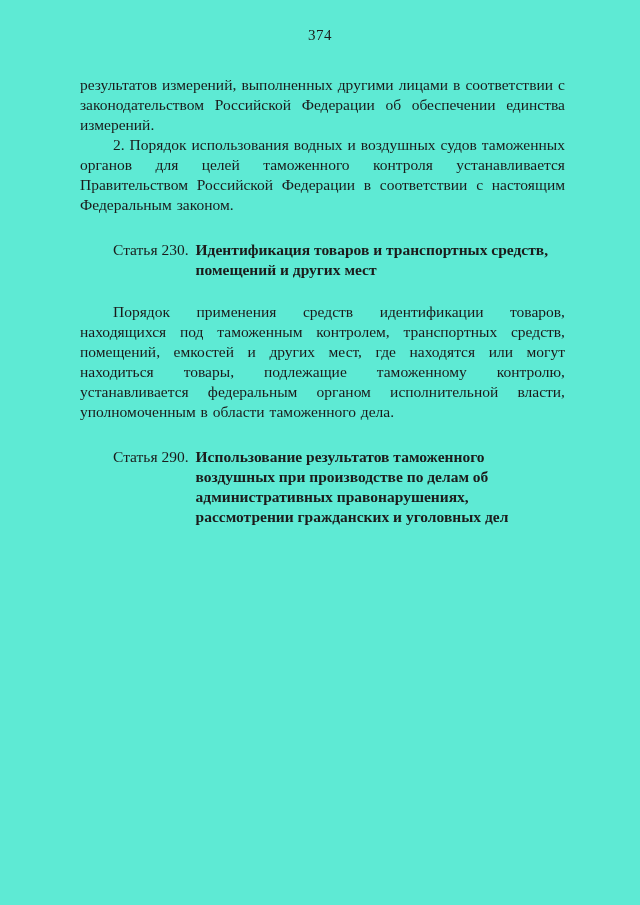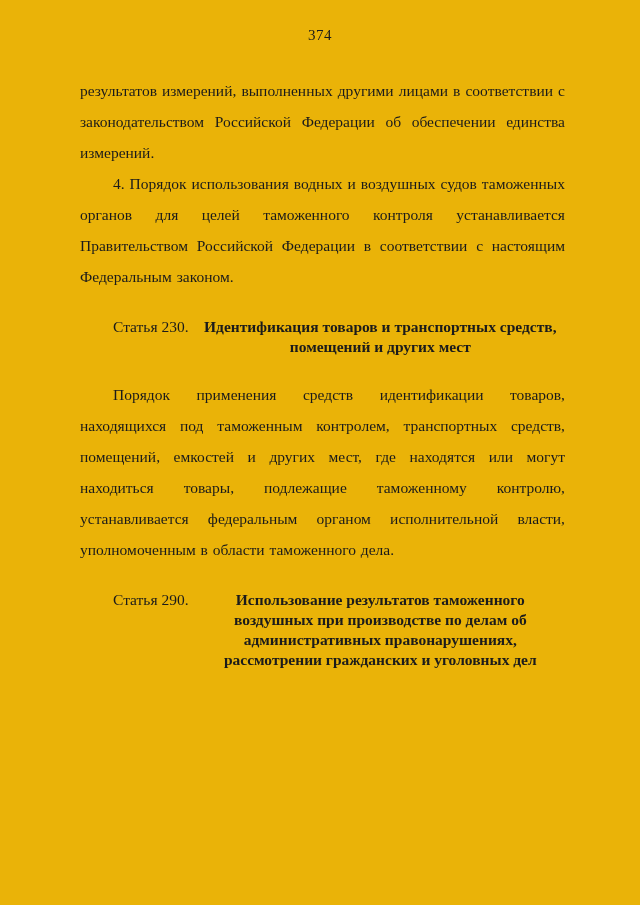--- a/index.html
+++ b/index.html
@@ -5,71 +5,70 @@
   * { margin: 0; padding: 0; box-sizing: border-box; }
   html, body {
     background: #e8e8e8;
     font-family: "Liberation Serif", "DejaVu Serif", serif;
   }
   .page {
     position: relative;
     width: 640px;
     height: 905px;
     margin: 0 auto;
-    background: #eab308;
+    background: #5eead4;
     color: #1b1b1b;
     overflow: hidden;
   }
   .page-number {
     padding-top: 26px;
     font-size: 15px;
     line-height: 18px;
     text-align: center;
     letter-spacing: 0.5px;
   }
   .content {
     margin: 31px 75px 0 80px; 
     font-size: 15.5px;
   }
   .para {
-    line-height: 31px;
+    line-height: 20px;
     text-align: justify;
     text-align-last: left;
     text-indent: 33px;
     word-spacing: 1px;
   }
   .para.no-indent { text-indent: 0; }
   .article-heading {
     display: flex;
     align-items: flex-start;
     margin: 25px 0 22px 33px;
     line-height: 20px;
   }
   .article-label {
     flex: none;
     margin-right: 7px;
     white-space: nowrap;
   }
   .article-title {
     font-weight: bold;
-    text-align: center;
   }
 </style>
 </head>
 <body>
 
 <div class="page">
 
   <div class="page-number">374</div>
 
   <div class="content">
 
     <p class="para no-indent">результатов измерений, выполненных другими лицами в соответствии с законодательством Российской Федерации об обеспечении единства измерений.</p>
 
-    <p class="para">4. Порядок использования водных и воздушных судов таможенных органов для целей таможенного контроля устанавливается Правительством Российской Федерации в соответствии с настоящим Федеральным законом.</p>
+    <p class="para">2. Порядок использования водных и воздушных судов таможенных органов для целей таможенного контроля устанавливается Правительством Российской Федерации в соответствии с настоящим Федеральным законом.</p>
 
     <div class="article-heading">
       <span class="article-label">Статья 230.</span>
       <span class="article-title">Идентификация товаров и транспортных средств, помещений и других мест</span>
     </div>
 
     <p class="para">Порядок применения средств идентификации товаров, находящихся под таможенным контролем, транспортных средств, помещений, емкостей и других мест, где находятся или могут находиться товары, подлежащие таможенному контролю, устанавливается федеральным органом исполнительной власти, уполномоченным в области таможенного дела.</p>
 
     <div class="article-heading">
       <span class="article-label">Статья 290.</span>

